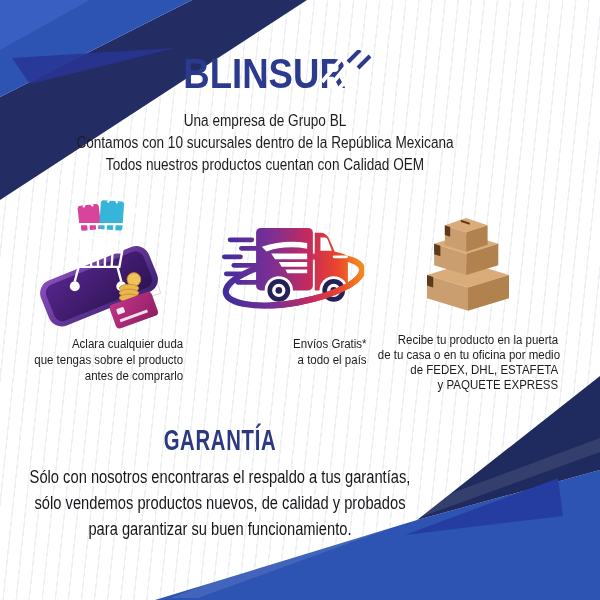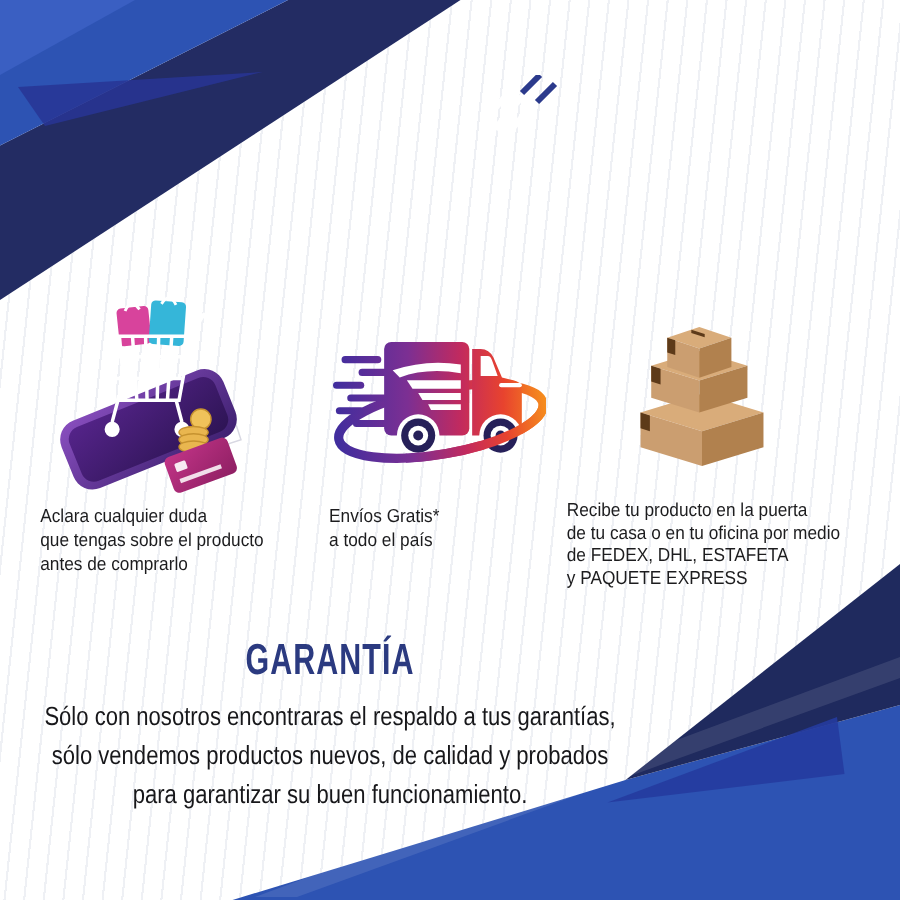--- a/index.html
+++ b/index.html
@@ -21,21 +21,21 @@
     color:#2b3a8c;line-height:1.08;letter-spacing:0;
     transform:scaleX(.85);transform-origin:center;
   }
   .logo-slashes{position:absolute;left:318px;top:50px;}
   .taglines{
     margin-top:14px;font-size:16px;line-height:22px;color:#1d1d1f;
     transform:scaleX(.85);transform-origin:center;white-space:nowrap;
   }
 
   
-  .feature{position:absolute;top:188px;text-align:left;}
+  .feature{position:absolute;top:188px;text-align:right;}
   .feature .icon-box{height:148px;display:flex;align-items:center;justify-content:center;}
   .caption{
     font-size:12.5px;line-height:16px;color:#1c1c1e;
     transform:scaleX(.92);transform-origin:center;white-space:nowrap;
   }
   .f1{left:20px;width:170px;}
   .f2{left:213px;width:160px;}
   .f3{left:370px;width:196px;}
   .f3 .caption{line-height:15px;margin-top:-3px;}
 
@@ -64,20 +64,28 @@
     <polygon points="12,58 175,48 30,84" fill="#283594" opacity="0.85"></polygon>
   </svg>
 
   <svg class="decor" style="left:130px;top:320px" width="470" height="280" viewBox="0 0 470 280">
     <polygon points="470,150 287,200 25,280 470,280" fill="#2d53b3"></polygon>
     <polygon points="470,56 287,200 470,150" fill="#1f2a5e"></polygon>
     <polygon points="275,215 428,158 433,196" fill="#253b9e" opacity="0.9"></polygon>
     <polygon points="40,278 470,118 470,132 68,278" fill="#ffffff" opacity="0.10"></polygon>
   </svg>
 
+  <div class="header">
+    <div class="brand-logo">BLINSUR</div>
+    <div class="taglines">
+      <div>Una empresa de Grupo BL</div>
+      <div>Contamos con 10 sucursales dentro de la República Mexicana</div>
+      <div>Todos nuestros productos cuentan con Calidad OEM</div>
+    </div>
+  </div>
 
   <svg class="decor logo-slashes" width="58" height="48" viewBox="0 0 58 48">
     <line x1="4" y1="32" x2="24" y2="8" stroke="#ffffff" stroke-width="4"></line>
     <line x1="12" y1="36" x2="32" y2="12" stroke="#ffffff" stroke-width="4"></line>
     <line x1="20" y1="40" x2="40" y2="16" stroke="#ffffff" stroke-width="4"></line>
     <line x1="30" y1="12" x2="42" y2="0" stroke="#2b3a8c" stroke-width="4"></line>
     <line x1="40" y1="18" x2="52" y2="6" stroke="#2b3a8c" stroke-width="4"></line>
   </svg>
 
   <div class="feature f1">

